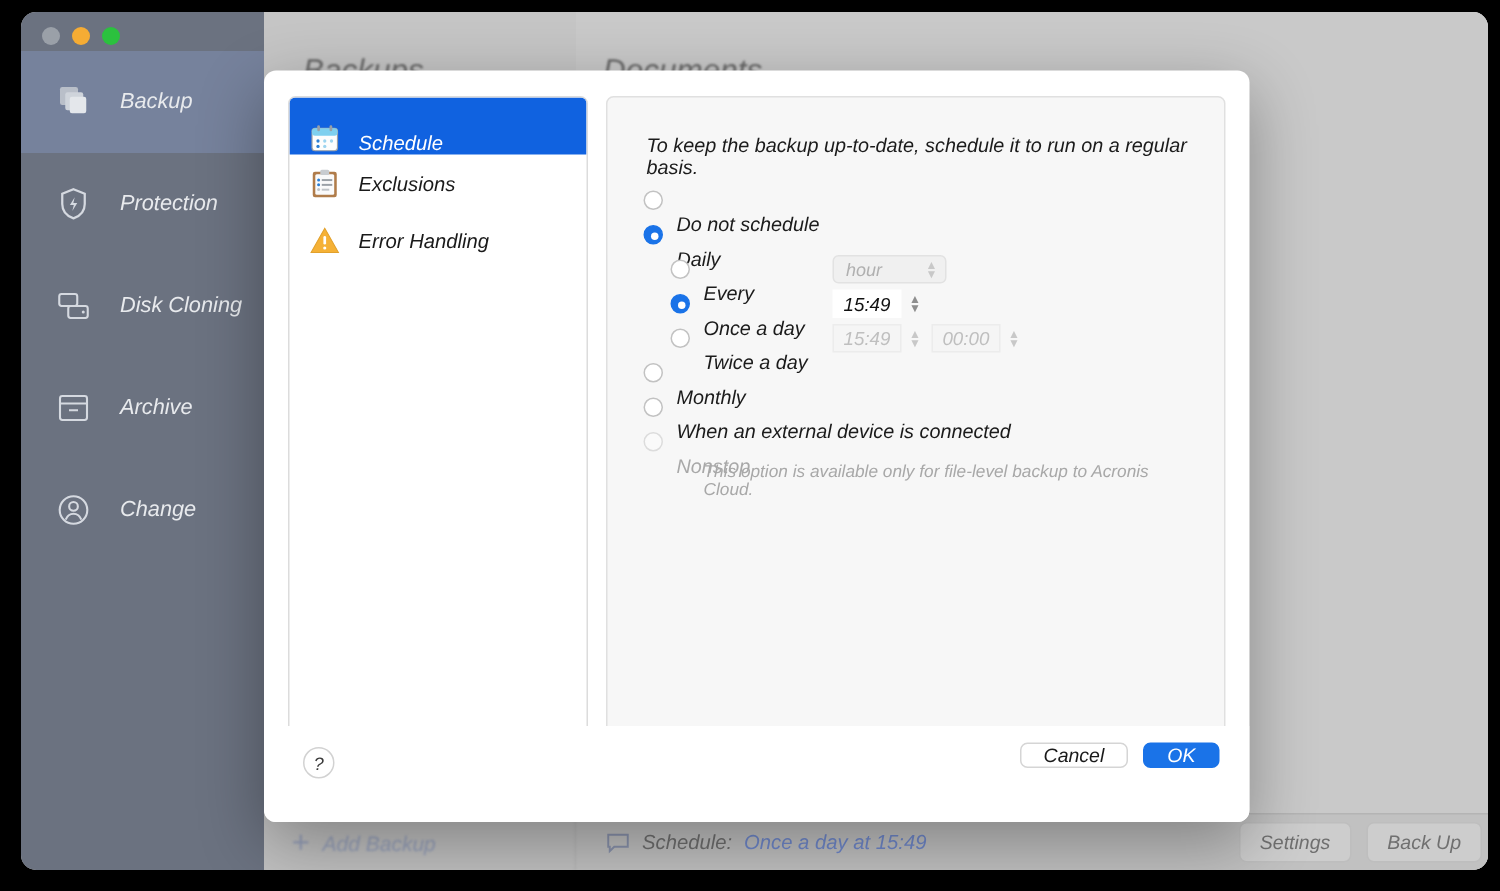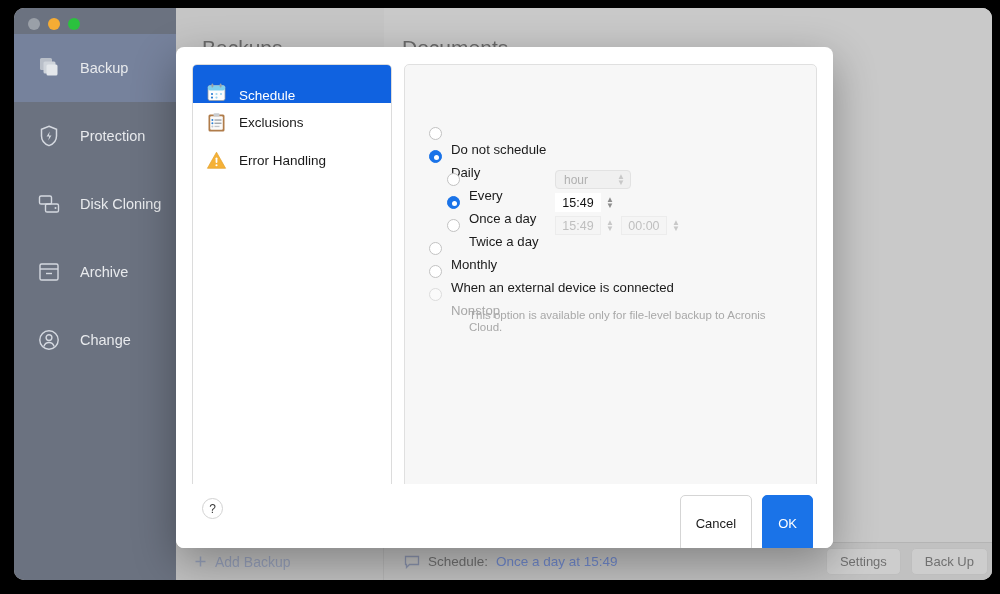--- a/index.html
+++ b/index.html
@@ -2,21 +2,21 @@
 <html><head>
 <meta charset="utf-8">
 <style>
   * { box-sizing: border-box; margin: 0; padding: 0; }
   html, body {
     width: 1000px; height: 594px;
     background: #000;
     font-family: "Liberation Sans", sans-serif;
     overflow: hidden;
   }
-  #root { position: relative; width: 1000px; height: 478px; background: #000; }
+  #root { position: relative; width: 1000px; height: 478px; background: #000; font-style: italic; }
 
   
   .app-window {
     position: absolute;
     left: 14px; top: 8px; width: 978px; height: 572px;
     border-radius: 10px;
     overflow: hidden;
     background: #c9c9c9;
     box-shadow: 0 10px 40px rgba(0,0,0,.55);
   }
@@ -219,21 +219,21 @@
     width: 21px; height: 21px; border-radius: 50%;
     border: 1px solid #d2d2d2; background: #fff;
     display: flex; align-items: center; justify-content: center;
     font-size: 12px; color: #3a3a3a;
   }
   .foot-btns {
     position: absolute; right: 20px; top: 11px;
     display: flex; gap: 10px; align-items: center;
   }
   .btn {
-    font-size: 13px; border-radius: 5px; padding: 20px 15px;
+    font-size: 13px; border-radius: 5px; padding: 0 15px;
     border: 1px solid #d5d5d5; background: #fff; color: #1a1a1a;
     min-width: 62px; text-align: center;
   }
   .btn.primary { background: #1a73e8; border-color: #1a73e8; color: #fff; min-width: 48px; }
 </style>
 </head>
 <body>
 
 <div id="root">
 
@@ -408,20 +408,21 @@
               <path d="M10.5 2.2 L19.6 18.3 H1.4 Z" fill="#f5b136" stroke="#e2a12c" stroke-width="0.7"></path>
               <rect x="9.6" y="7.4" width="1.8" height="5.6" rx="0.9" fill="#fff"></rect>
               <circle cx="10.5" cy="15.3" r="1.05" fill="#fff"></circle>
             </svg>
           </span>
           <span>Error Handling</span>
         </div>
       </div>
 
       <div class="sheet-pane">
+        <div class="pane-intro">To keep the backup up-to-date, schedule it to run on a regular basis.</div>
 
         <div class="opt-list">
 
           <div class="opt-row">
             <span class="radio"></span>
             <span class="opt-label">Do not schedule</span>
           </div>
 
           <div class="opt-row">
             <span class="radio checked"></span>

